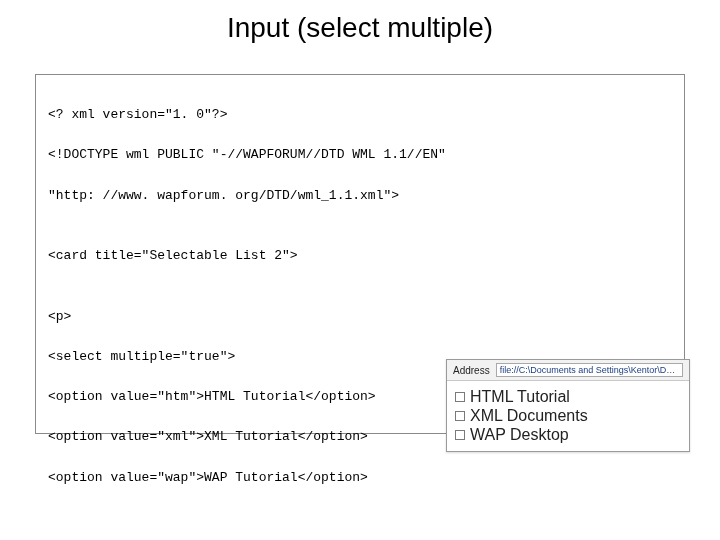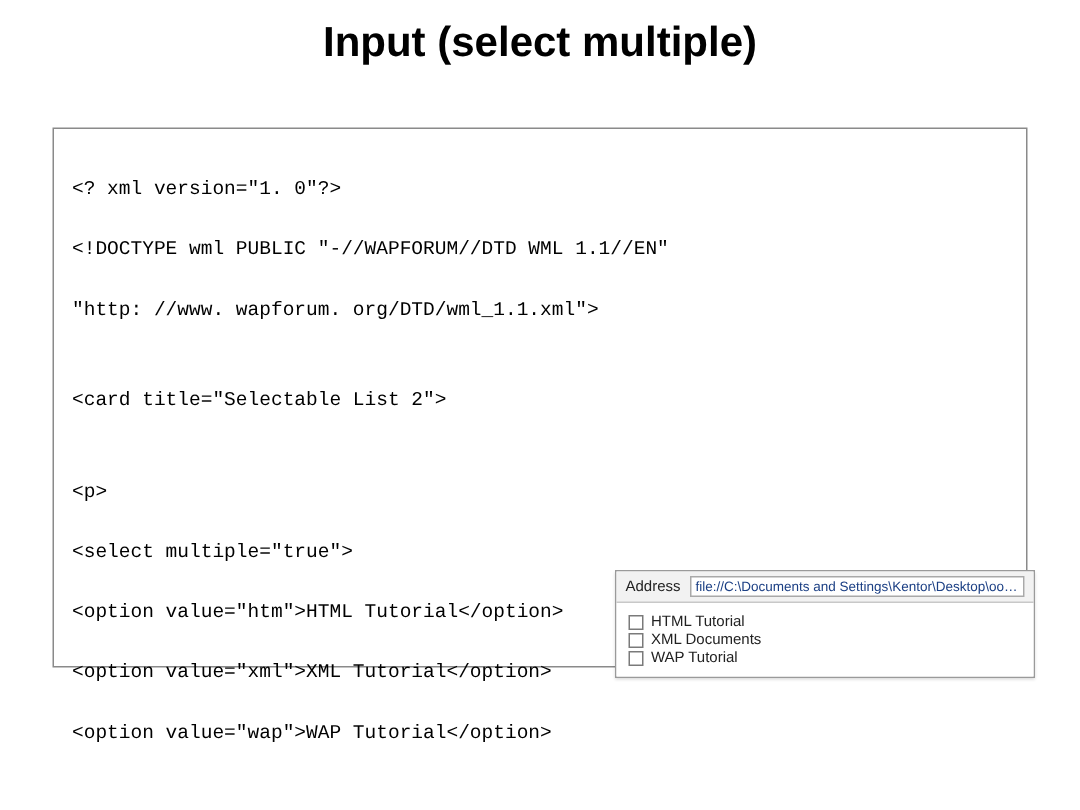--- a/index.html
+++ b/index.html
@@ -7,44 +7,44 @@
       width: 720px;
       height: 540px;
       background: #fff;
       font-family: Arial, Helvetica, sans-serif;
       position: relative;
       overflow: hidden;
     }
     .title {
       text-align: center;
       font-size: 28px;
-      font-weight: 700;
+      font-weight: 400;
       margin-top: 12px;
-      margin-bottom: 41px;
+      margin-bottom: 30px;
       color: #000;
     }
     .code-pane {
       margin: 0 35px;
       border: 1px solid #8a8a8a;
       background: #fff;
       padding: 10px 12px;
       font-family: "Courier New", Courier, monospace;
       font-size: 13px;
       line-height: 1.55;
       white-space: pre;
       color: #000;
       height: 360px;
       position: relative;
     }
     .code-pane .line { display: block; }
     .wap-window {
       position: absolute;
       right: 30px;
       bottom: 88px;
-      width: 280px;
+      width: 244px;
       background: #fff;
       border: 1px solid #9a9a9a;
       font-family: Tahoma, Verdana, Arial, sans-serif;
       font-size: 10px;
       color: #333;
       box-shadow: 0 1px 2px rgba(0,0,0,.15);
     }
     .wap-addr-row {
       display: flex;
       align-items: center;
@@ -77,21 +77,21 @@
       gap: 5px;
       margin: 1px 0;
     }
     .wap-item .cb {
       width: 10px;
       height: 10px;
       border: 1px solid #7a7a7a;
       background: #fff;
       display: inline-block;
     }
-    .wap-item .lbl { font-size: 10px; color: #222; }
+    .wap-item .lbl { font-size: 16px; color: #222; }
   </style>
 </head>
 <body>
 
 <div class="title">Input (select multiple)</div>
 
 <div class="code-pane">
 <span class="line">&lt;? xml version="1. 0"?&gt;</span>
 <span class="line">&lt;!DOCTYPE wml PUBLIC "-//WAPFORUM//DTD WML 1.1//EN"</span>
 <span class="line">"http: //www. wapforum. org/DTD/wml_1.1.xml"&gt;</span>
@@ -119,16 +119,16 @@
     <div class="wap-item">
       <span class="cb"></span>
       <span class="lbl">HTML Tutorial</span>
     </div>
     <div class="wap-item">
       <span class="cb"></span>
       <span class="lbl">XML Documents</span>
     </div>
     <div class="wap-item">
       <span class="cb"></span>
-      <span class="lbl">WAP Tutorial</span>
+      <span class="lbl">WAP Desktop</span>
     </div>
   </div>
 </div>
 
 </body></html>

